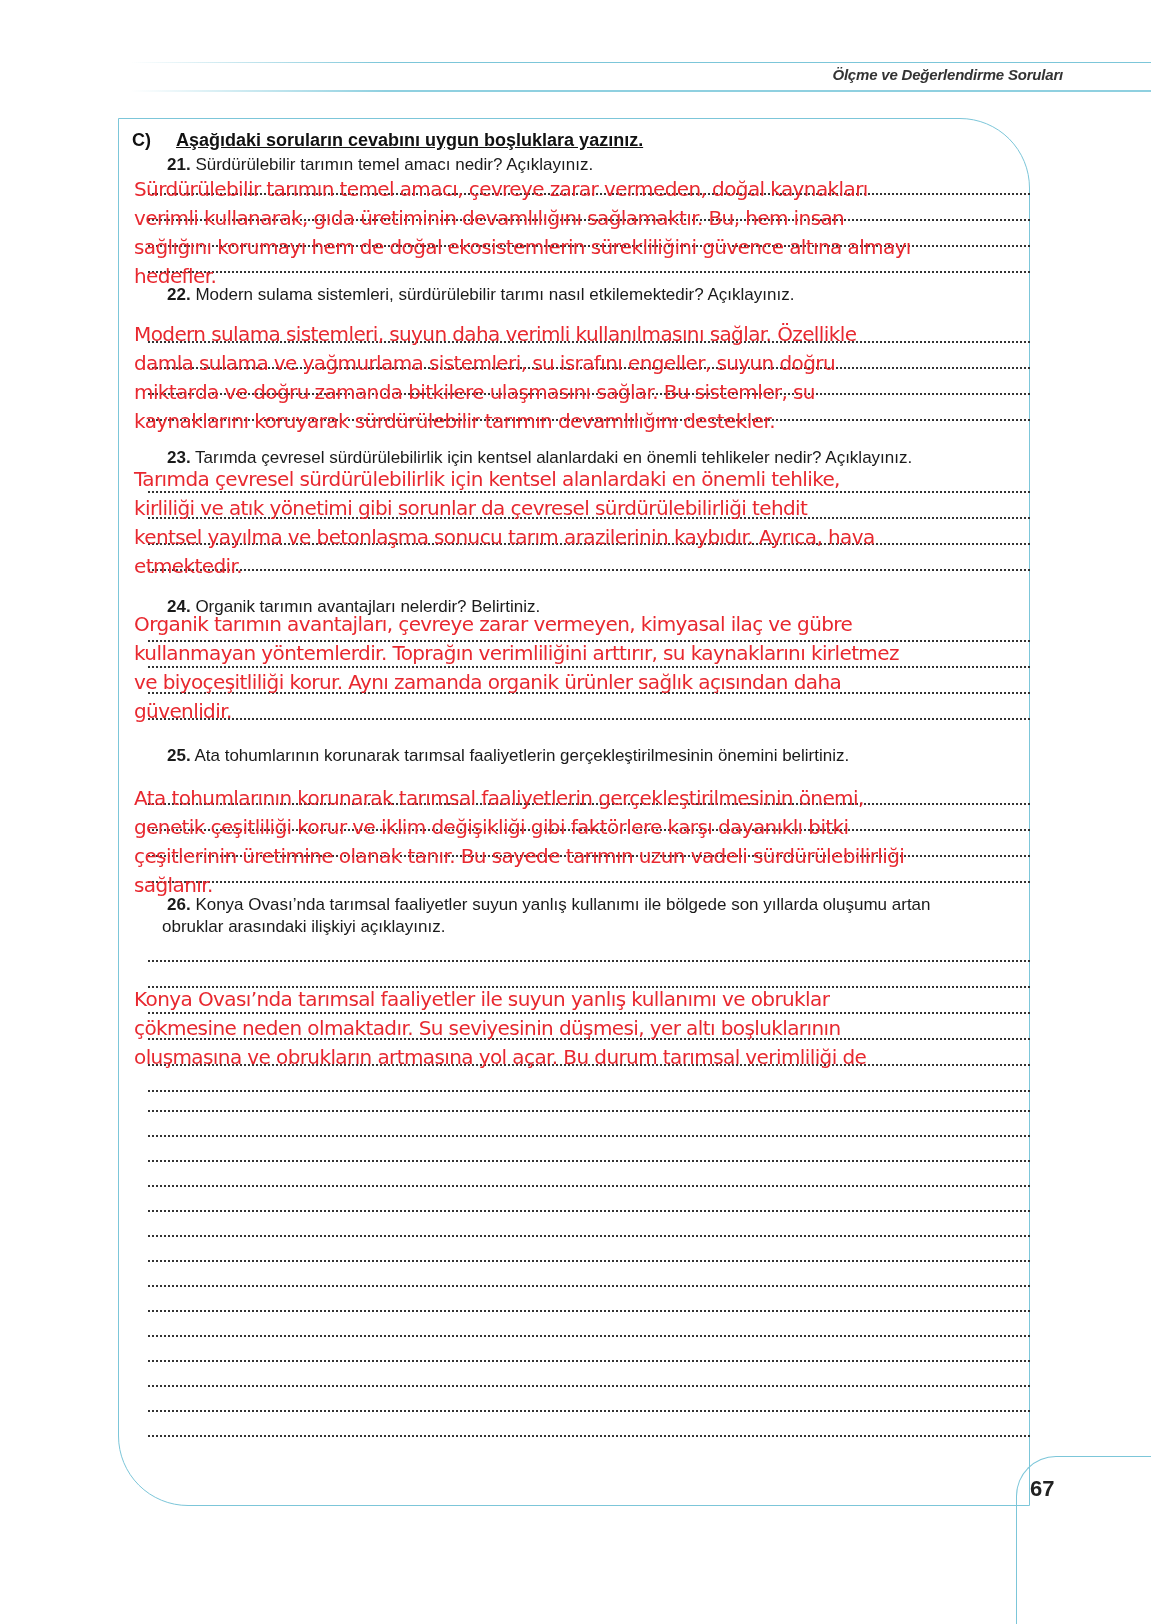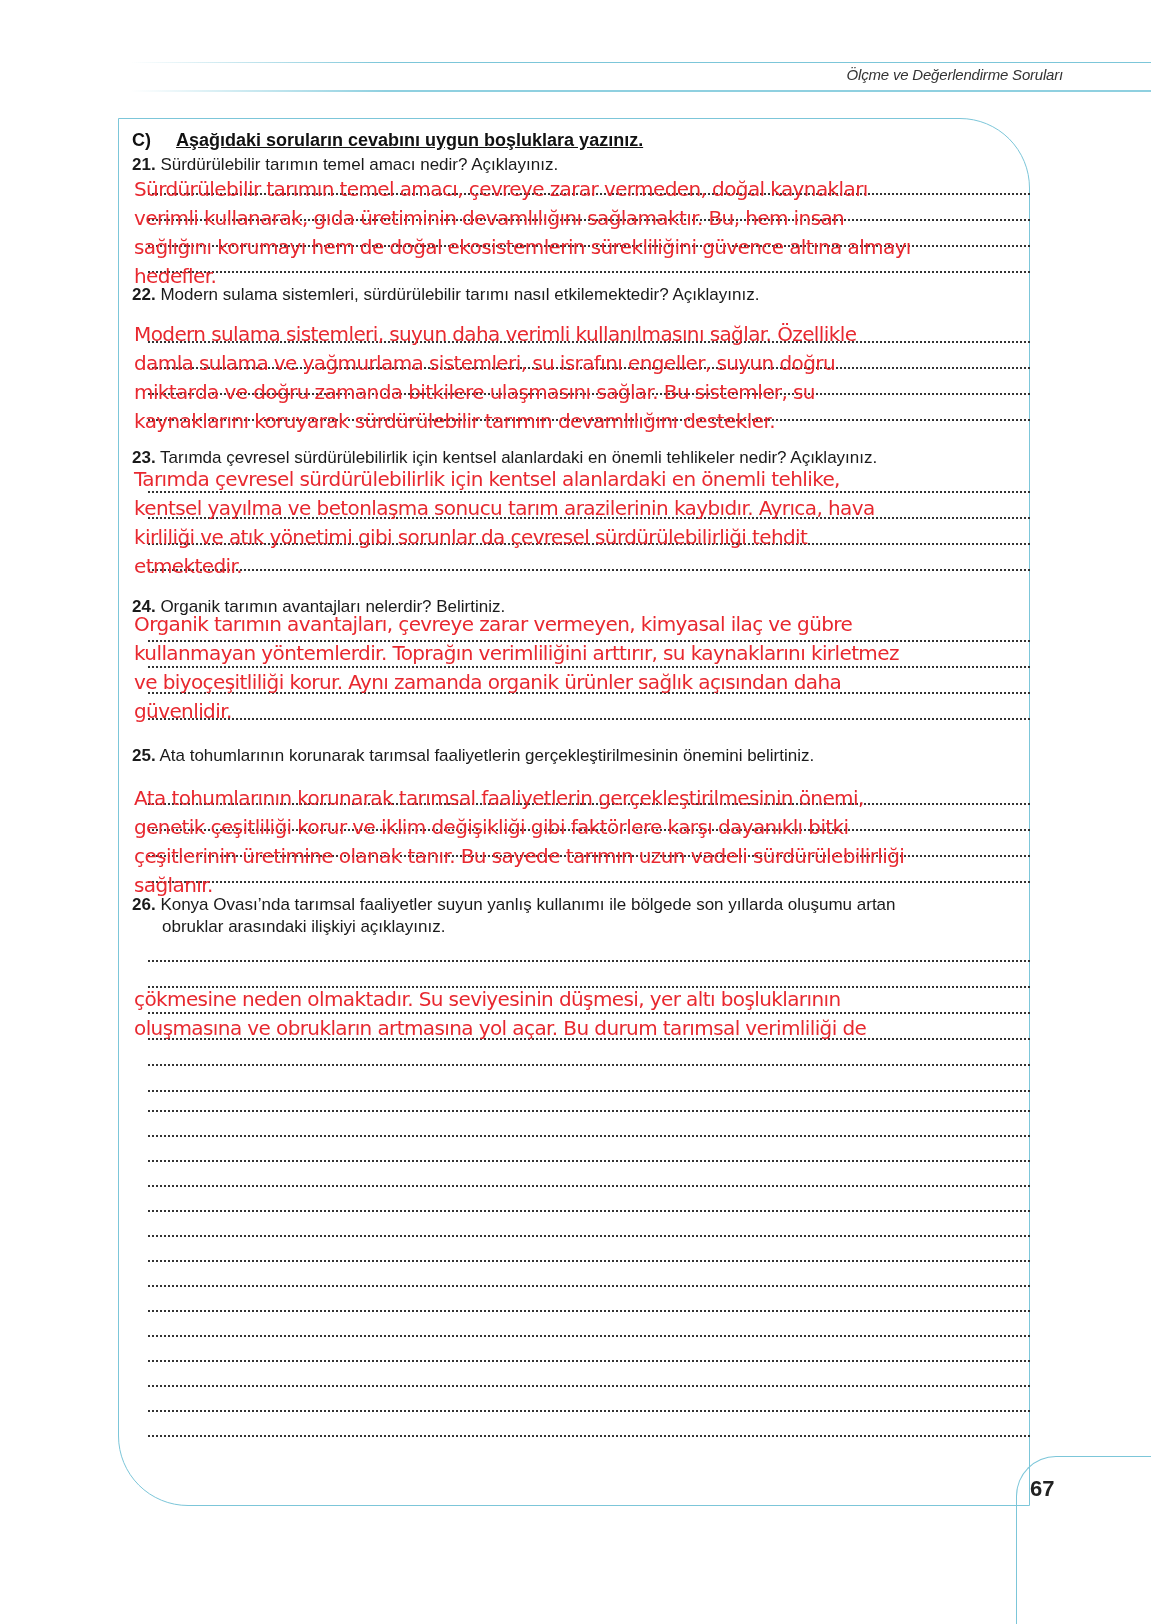--- a/index.html
+++ b/index.html
@@ -1,33 +1,33 @@
 <!DOCTYPE html>
 <html><head>
 <meta charset="utf-8">
 <style>
   * { box-sizing: border-box; margin: 0; padding: 0; }
   html, body { width: 1151px; height: 1624px; background: #ffffff; overflow: hidden; }
   body { position: relative; font-family: "Liberation Sans", sans-serif; color: #1a1a1a; }
 
   .header-line-top { position: absolute; left: 130px; top: 62px; width: 1021px; height: 1px; background: linear-gradient(to right, rgba(120,195,215,0), #7cc6d9 25%); }
   .header-line-bottom { position: absolute; left: 130px; top: 90px; width: 1021px; height: 2px; background: linear-gradient(to right, rgba(120,195,215,0), #8fd0e0 25%); }
-  .header-title { position: absolute; right: 88px; top: 66px; font-size: 15px; font-style: italic; font-weight: normal; color: #333; letter-spacing: -0.2px; }
+  .header-title { position: absolute; right: 88px; top: 66px; font-size: 15px; font-style: italic; font-weight: bold; color: #333; letter-spacing: -0.2px; }
 
   .frame {
     position: absolute; left: 118px; top: 118px; width: 912px; height: 1388px;
     border: 1.5px solid #7cc6d9; border-top-right-radius: 70px; border-bottom-left-radius: 70px;
     border-top-left-radius: 0; border-bottom-right-radius: 0;
   }
 
   .section-title { position: absolute; left: 132px; top: 130px; font-size: 18px; font-weight: bold; color: #111; text-decoration: underline; }
   .section-title .letter { display: inline-block; width: 44px; }
 
   .q { position: absolute; left: 132px; font-size: 17px; color: #1a1a1a; line-height: 22px; width: 900px; }
-  .q .num { font-weight: bold; }
+  .q .num { font-weight: bold; margin-left: 35px; }
   .q .indent { display: block; padding-left: 30px; }
 
   .dotline { position: absolute; left: 147px; width: 884px; height: 2px;
     background-image: radial-gradient(circle, #333 0.9px, transparent 1.1px);
     background-size: 4px 2px; background-repeat: repeat-x; }
 
   .ans { position: absolute; left: 134px; width: 900px; font-family: "DejaVu Sans", sans-serif; font-weight: normal; color: #e8282f; font-size: 20px; line-height: 29px; letter-spacing: -0.6px; }
   .ans span { display: block; white-space: nowrap; }
 
   .page-frame { position: absolute; left: 1016px; top: 1456px; width: 200px; height: 200px; border-left: 1.5px solid #7cc6d9; border-top: 1.5px solid #7cc6d9; border-top-left-radius: 40px; }
@@ -79,22 +79,22 @@
 <div class="q" style="top:447px">
   <span class="num">23.</span>
   <span>Tarımda çevresel sürdürülebilirlik için kentsel alanlardaki en önemli tehlikeler nedir? Açıklayınız.</span>
 </div>
 <div class="dotline" style="top:491px"></div>
 <div class="dotline" style="top:517px"></div>
 <div class="dotline" style="top:543px"></div>
 <div class="dotline" style="top:569px"></div>
 <div class="ans" style="top:465px">
   <span>Tarımda çevresel sürdürülebilirlik için kentsel alanlardaki en önemli tehlike,</span>
+  <span>kirliliği ve atık yönetimi gibi sorunlar da çevresel sürdürülebilirliği tehdit</span>
   <span>kentsel yayılma ve betonlaşma sonucu tarım arazilerinin kaybıdır. Ayrıca, hava</span>
-  <span>kirliliği ve atık yönetimi gibi sorunlar da çevresel sürdürülebilirliği tehdit</span>
   <span>etmektedir.</span>
 </div>
 
 <div class="q" style="top:596px">
   <span class="num">24.</span>
   <span>Organik tarımın avantajları nelerdir? Belirtiniz.</span>
 </div>
 <div class="dotline" style="top:640px"></div>
 <div class="dotline" style="top:666px"></div>
 <div class="dotline" style="top:692px"></div>
@@ -140,18 +140,19 @@
 <div class="dotline" style="top:1235px"></div>
 <div class="dotline" style="top:1260px"></div>
 <div class="dotline" style="top:1285px"></div>
 <div class="dotline" style="top:1310px"></div>
 <div class="dotline" style="top:1335px"></div>
 <div class="dotline" style="top:1360px"></div>
 <div class="dotline" style="top:1385px"></div>
 <div class="dotline" style="top:1410px"></div>
 <div class="dotline" style="top:1435px"></div>
 <div class="ans" style="top:985px">
+  <span>Konya Ovası’nda tarımsal faaliyetler ile suyun yanlış kullanımı ve obruklar</span>
   <span>çökmesine neden olmaktadır. Su seviyesinin düşmesi, yer altı boşluklarının</span>
   <span>oluşmasına ve obrukların artmasına yol açar. Bu durum tarımsal verimliliği de</span>
 </div>
 
 <div class="page-frame"></div>
 <div class="page-number">67</div>
 
 </body></html>

